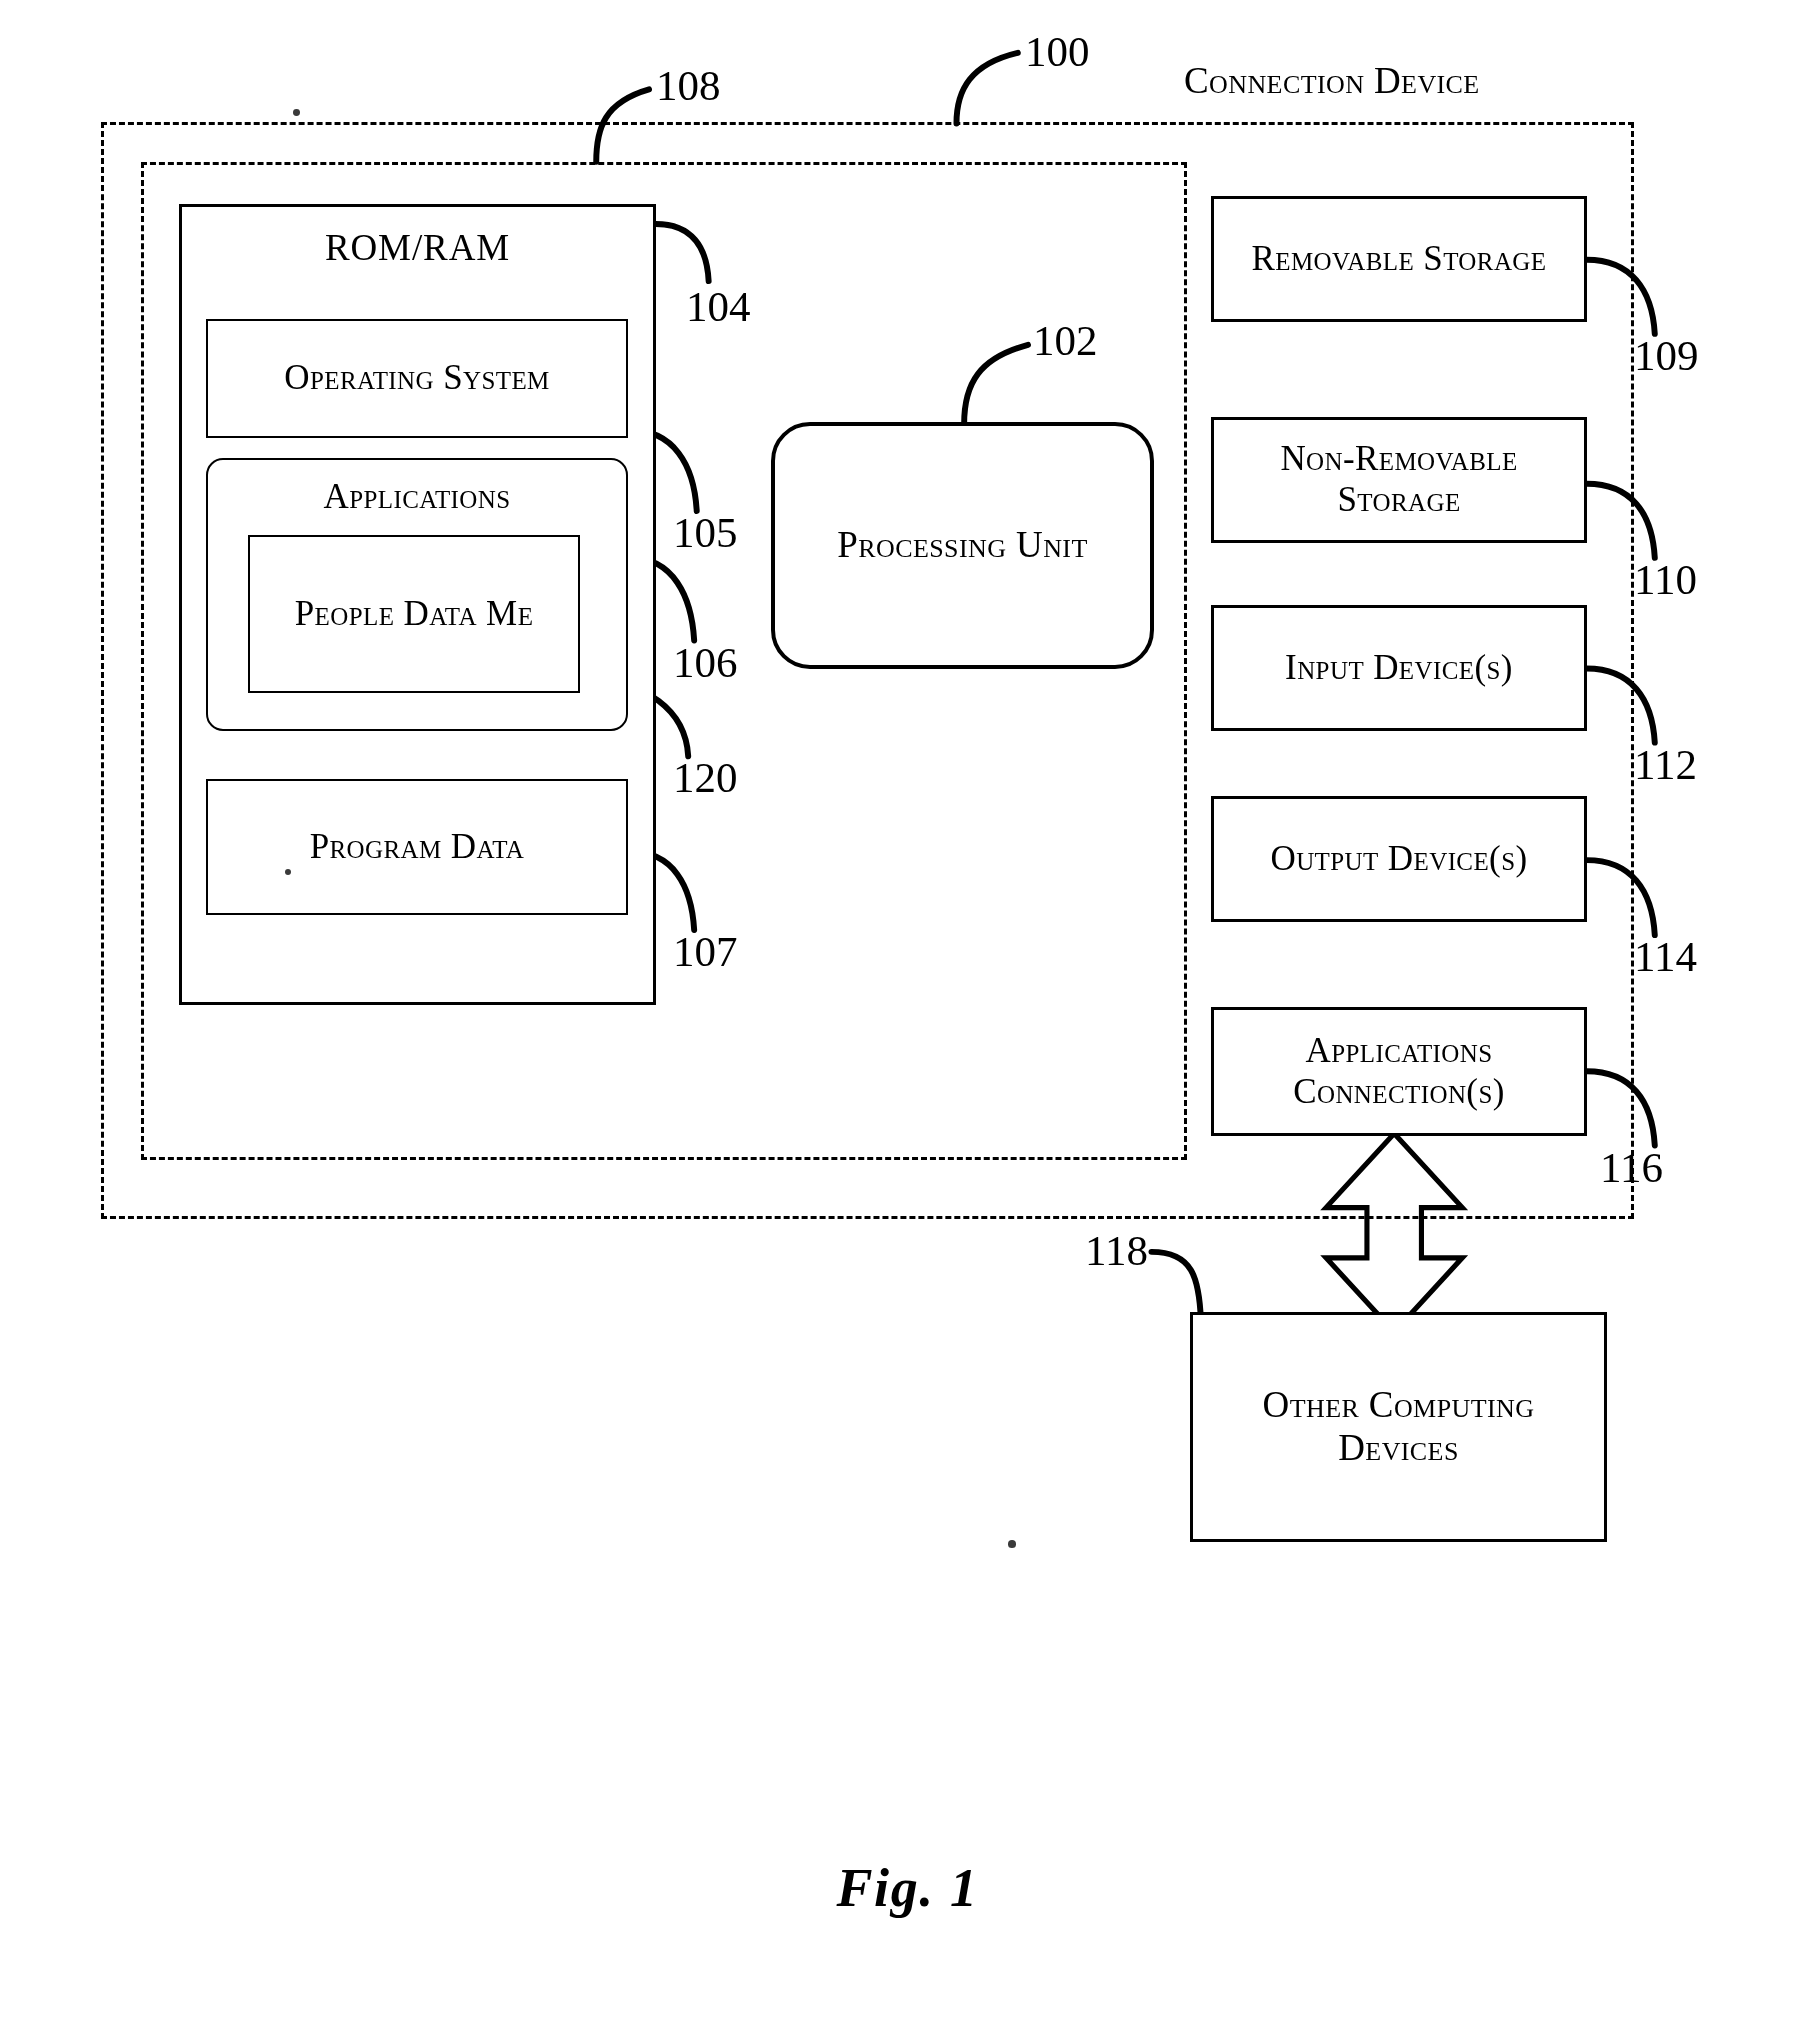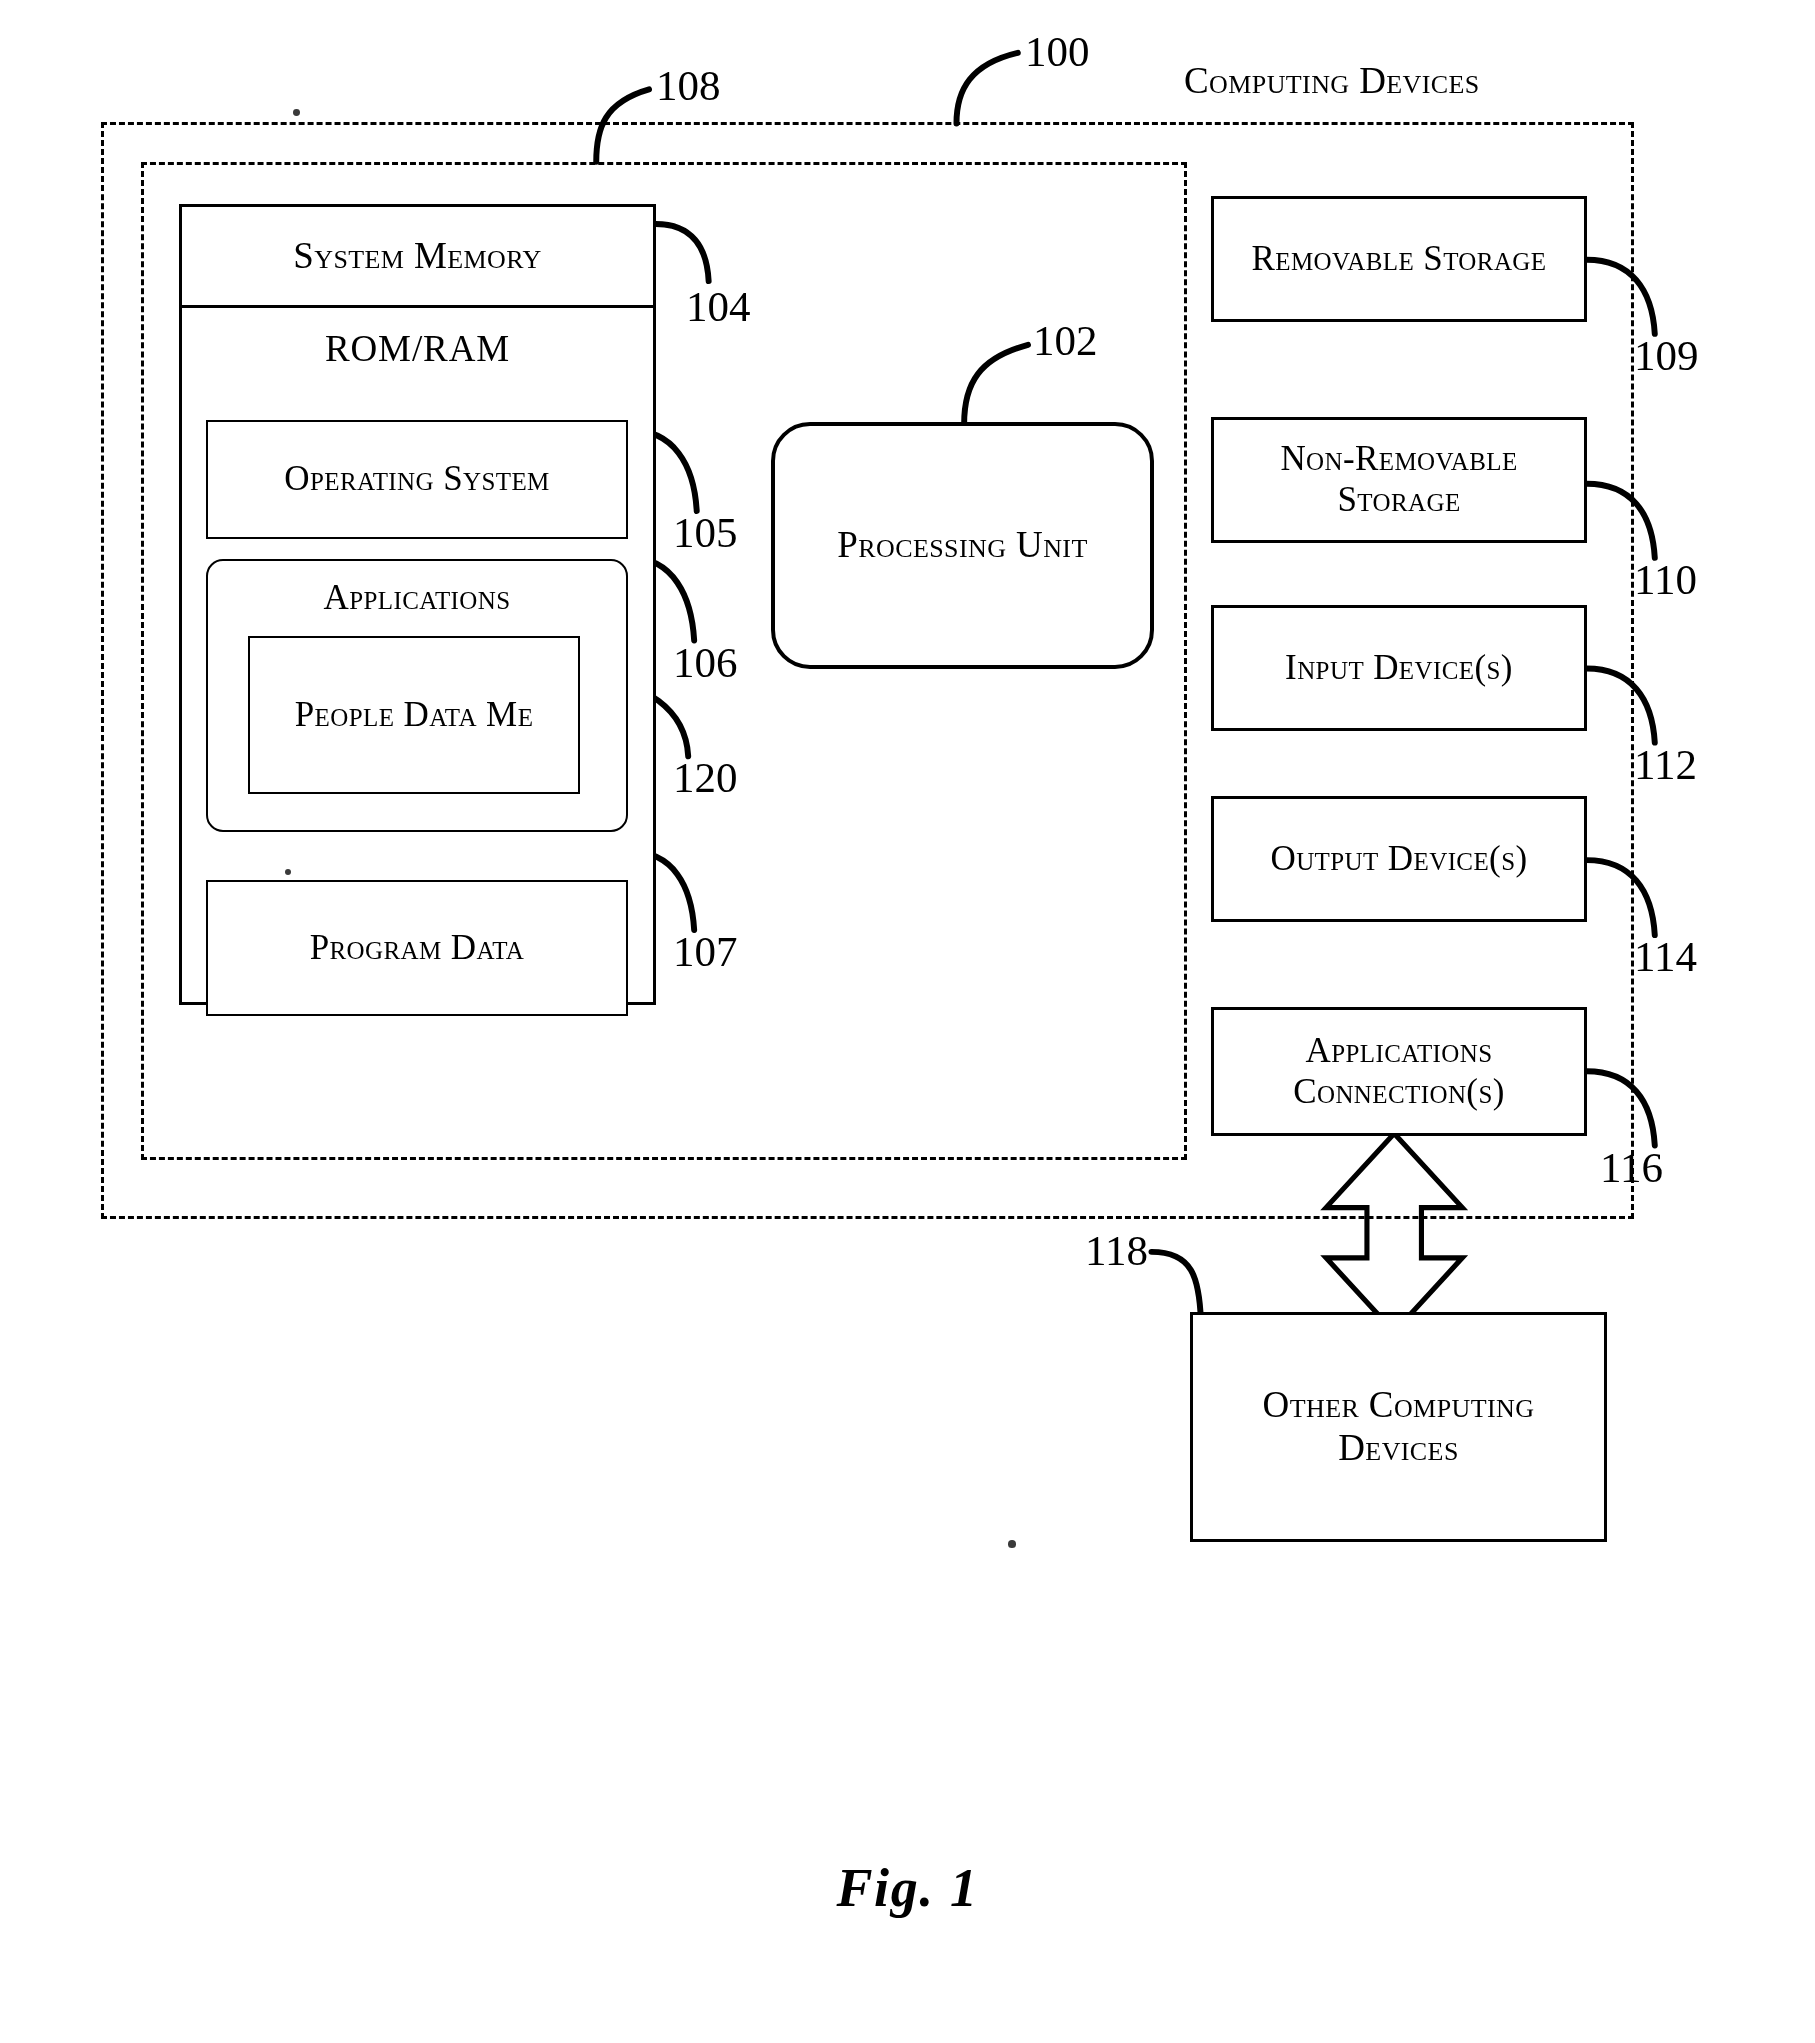--- a/index.html
+++ b/index.html
@@ -162,25 +162,24 @@
                L 1605,1477
                L 1605,1418
                L 1557,1418 Z"></path>
     </g>
   </svg>
 
   <div class="abs dashed-outer" style="left:101px; top:122px; width:1533px; height:1097px;"></div>
 
   <div class="abs dashed-inner" style="left:141px; top:162px; width:1046px; height:998px;"></div>
 
-  <div class="abs smallcaps label-lg" style="left:1184px; top:60px; width:434px; white-space:nowrap;">Computing Devices</div>
+  <div class="abs smallcaps label-lg" style="left:1184px; top:60px; width:434px; white-space:nowrap;">Connection Device</div>
 
   <div class="abs solid-box" style="left:179px; top:204px; width:477px; height:801px; display:block; padding:0;">
 
-    <div class="mem-title smallcaps label-lg" style="height:98px;">System Memory</div>
 
     <div style="position:relative; height:calc(100% - 101px);">
 
       <div class="allcaps label-lg" style="text-align:center; padding-top:20.4px;">ROM/RAM</div>
 
       <div class="abs solid-box thin smallcaps label-md" style="left:24px; top:112px; width:422px; height:119px; padding:0 15.3px;">
         <span>Operating System</span>
       </div>
 
       <div class="abs solid-box thin" style="left:24px; top:251px; width:422px; height:273px; display:block; padding:0;border-radius:17px;">

